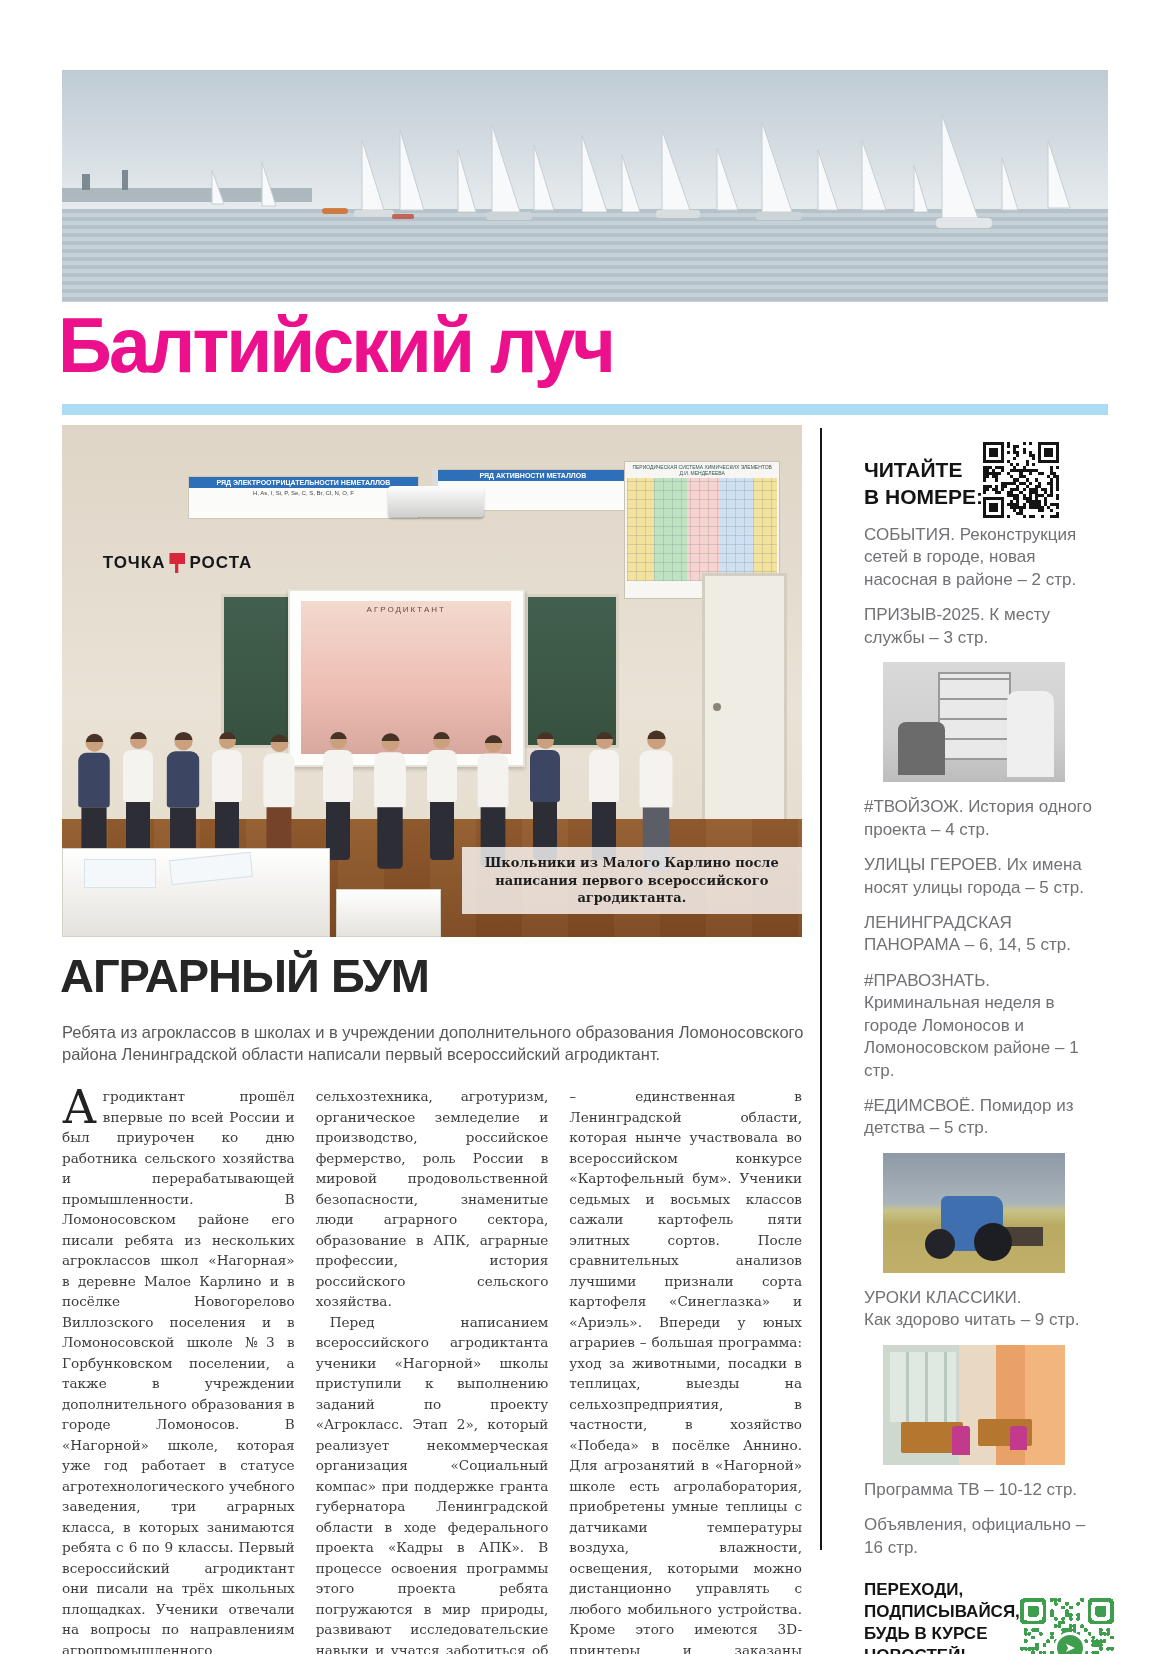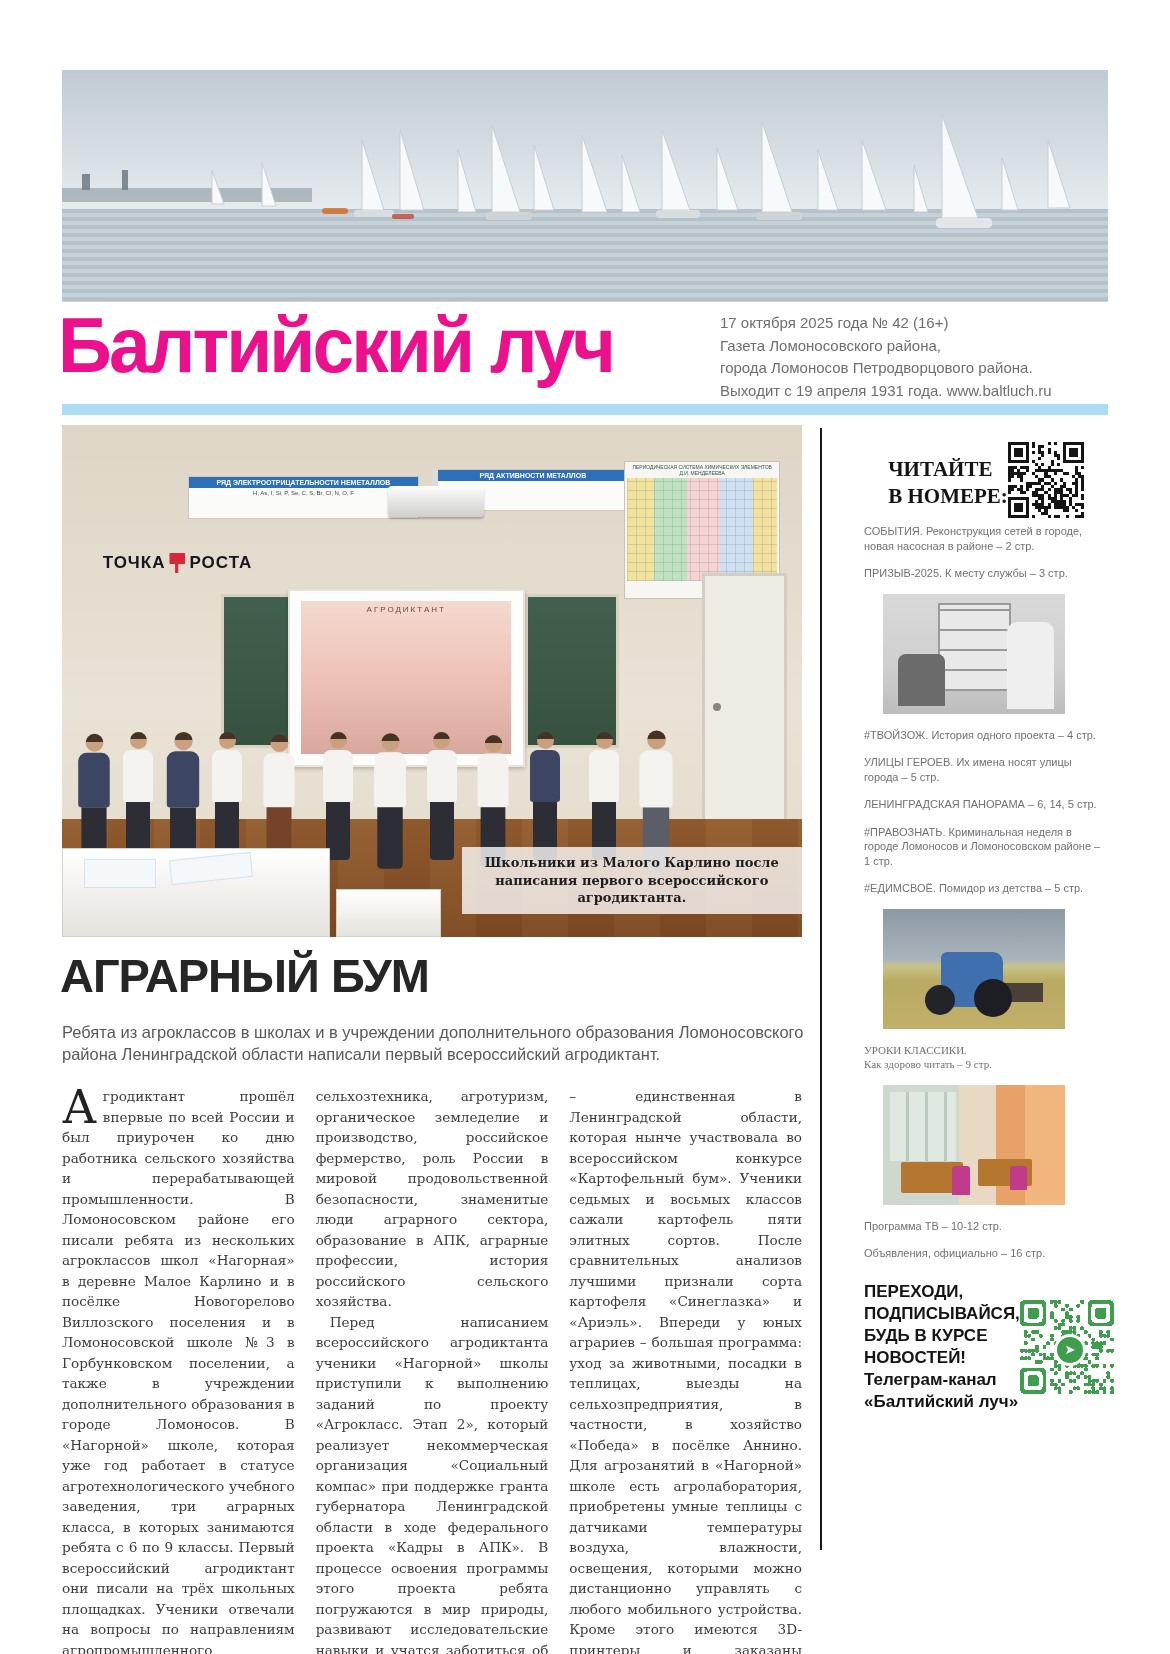--- a/index.html
+++ b/index.html
@@ -83,24 +83,24 @@
   .cols{position:absolute;left:62px;top:1086px;width:740px;display:flex;gap:21px;
         font-family:"DejaVu Serif",serif;font-size:13.6px;line-height:20.5px;color:#3b3b3b;text-align:justify;}
   .col{width:233px;}
   .col p{margin:0;}
   .col p.ind{text-indent:14px;}
   .dropcap{float:left;font-size:46px;line-height:38px;padding:2px 6px 0 0;font-family:"DejaVu Serif",serif;color:#222;}
 
   
   .divider{position:absolute;left:820px;top:428px;width:2px;height:1122px;background:#18181a;}
   .sidebar{position:absolute;left:840px;top:428px;width:268px;}
-  .sb-head{display:flex;justify-content:center;align-items:flex-start;padding:14px 0 6px 24px;font-family:Liberation Serif, serif;}
+  .sb-head{display:flex;justify-content:flex-start;align-items:flex-start;padding:14px 0 6px 24px;}
   .sb-title{font-size:21px;font-weight:bold;color:#141414;line-height:1.3;white-space:pre-line;padding-top:14px;}
   .qr{width:76px;height:76px;position:relative;flex:0 0 auto;}
-  .sb-item{font-size:11px;line-height:1.32;color:#707175;margin:0 0 13px;padding-left:24px;}
+  .sb-item{font-size:17px;line-height:1.32;color:#707175;margin:0 0 13px;padding-left:24px;}
   .sb-photo{width:182px;height:120px;margin:4px auto 14px;position:relative;overflow:hidden;}
   .sp1{background:linear-gradient(#d9d9d9 0%,#cfcfcf 60%,#bdbdbd 100%);}
   .sp1 .shelf{position:absolute;left:30%;top:8%;width:38%;height:70%;background:#e9e9e9;border:2px solid #9a9a9a;
         background-image:repeating-linear-gradient(0deg,transparent 0 18px,#9a9a9a 18px 20px);}
   .sp1 .p1{position:absolute;left:8%;bottom:6%;width:26%;height:44%;background:#6b6b6b;border-radius:8px 8px 0 0;}
   .sp1 .p2{position:absolute;right:6%;bottom:4%;width:26%;height:72%;background:#efefef;border-radius:10px 10px 0 0;
         box-shadow:inset 0 0 0 3px #cumul;} 
   .sp2{background:linear-gradient(#8d99a5 0%,#aab4bb 42%,#c9c388 48%,#b8aa62 60%,#c2b06a 100%);}
   .sp2 .tractor{position:absolute;left:32%;bottom:18%;width:34%;height:46%;background:#3f6fae;border-radius:6px 10px 2px 2px;}
   .sp2 .tractor:before{content:"";position:absolute;left:-26%;bottom:-8px;width:30px;height:30px;border-radius:50%;background:#23232a;}
@@ -109,21 +109,21 @@
   .sp3{background:linear-gradient(90deg,#cfd8cf 0 42%,#e9d9c2 42% 62%,#e8a267 62% 78%,#f2b57d 78%);}
   .sp3 .tbl{position:absolute;background:#b5772f;border-radius:2px;}
   .sp3 .chair{position:absolute;background:#c23a8c;border-radius:3px 3px 0 0;}
   .sp3 .win{position:absolute;left:4%;top:6%;width:36%;height:58%;background:
         repeating-linear-gradient(90deg,#dfe9e2 0 16px,#b9c9bc 16px 19px);}
   .tg-row{display:flex;justify-content:space-between;align-items:center;margin-top:20px;padding-left:24px;}
   .tg-text{font-size:17px;font-weight:bold;color:#141414;line-height:1.3;white-space:pre-line;}
   .qr-green{width:94px;height:94px;position:relative;}
   .qr-center{position:absolute;left:50%;top:50%;width:26px;height:26px;margin:-13px 0 0 -13px;border-radius:50%;
         background:#3f9e4d;border:3px solid #fff;color:#fff;font-size:13px;line-height:26px;text-align:center;}
-  .prelines{white-space:pre-line;font-family:Liberation Serif, serif;}
+  .prelines{white-space:pre-line;}
 </style>
 </head>
 <body>
 
 <div id="page">
 
   <div class="banner">
     <div class="sky"></div>
     <div class="water"></div>
     <svg viewBox="0 0 1046 232" width="1046" height="232">
@@ -156,26 +156,20 @@
         <rect x="594" y="140" width="44" height="8" rx="3" fill="#d8dde0"></rect>
         <rect x="874" y="148" width="56" height="10" rx="4" fill="#e2e6e8"></rect>
         <rect x="694" y="142" width="46" height="8" rx="3" fill="#cdd4d8"></rect>
         <rect x="260" y="138" width="26" height="6" rx="3" fill="#d2691e" opacity=".8"></rect>
         <rect x="330" y="144" width="22" height="5" rx="2" fill="#c24a3a" opacity=".8"></rect>
       </g>
     </svg>
   </div>
 
   <div class="mast-title">Балтийский луч</div>
-  <div class="issue-info">
-    <div>17 октября 2025 года № 42 (16+)</div>
-    <div>Газета Ломоносовского района,</div>
-    <div>города Ломоносов Петродворцового района.</div>
-    <div>Выходит с 19 апреля 1931 года. www.baltluch.ru</div>
-  </div>
   <div class="cyan-bar"></div>
 
   <div class="photo">
     <div class="poster" style="left:17%;top:10%;width:31%;height:8%;">
       <div class="hdr">РЯД ЭЛЕКТРООТРИЦАТЕЛЬНОСТИ НЕМЕТАЛЛОВ</div>
       <div class="row">H, As, I, Si, P, Se, C, S, Br, Cl, N, O, F</div>
     </div>
     <div class="poster" style="left:50.5%;top:8.5%;width:26%;height:8%;">
       <div class="hdr">РЯД АКТИВНОСТИ МЕТАЛЛОВ</div>
       <div class="row"></div>

